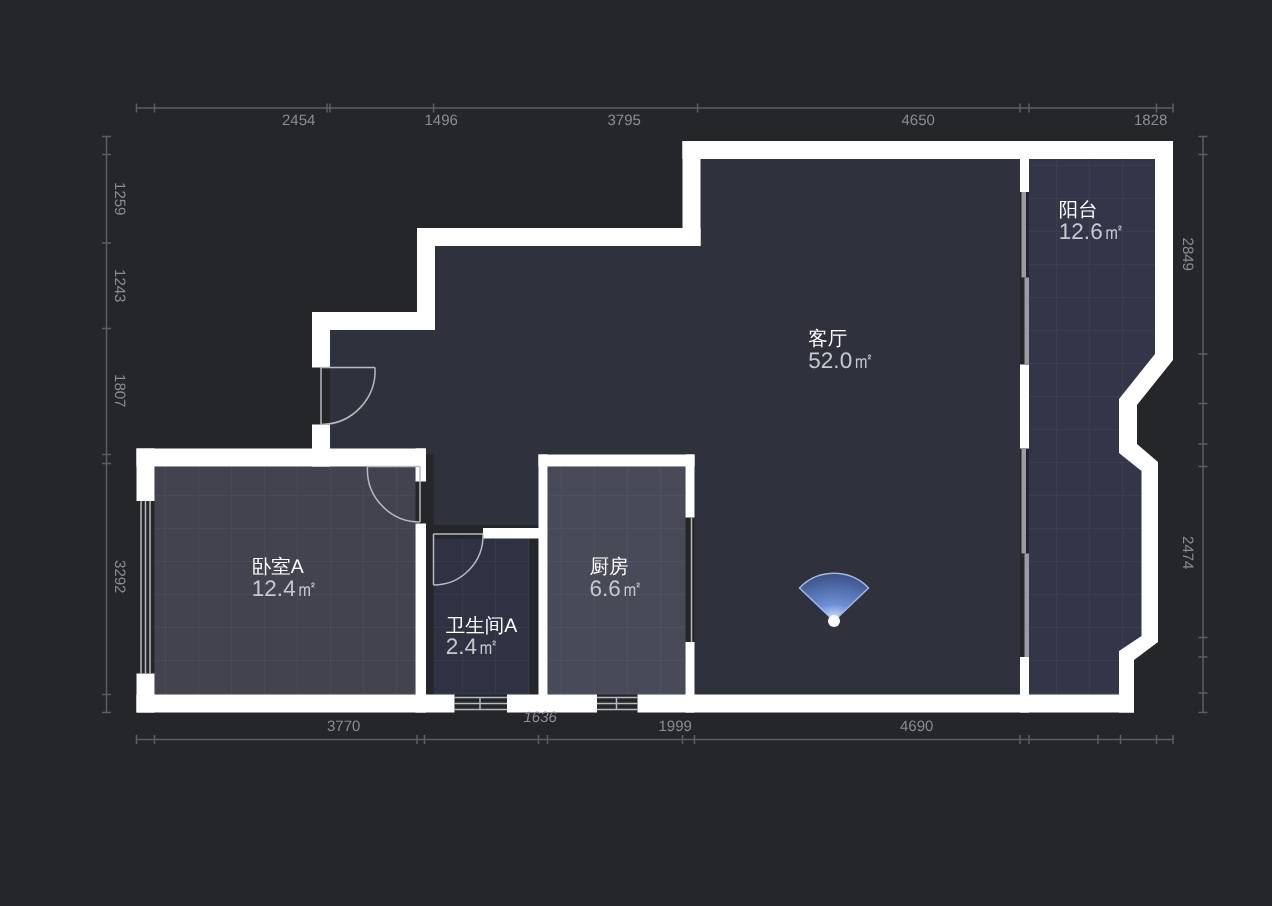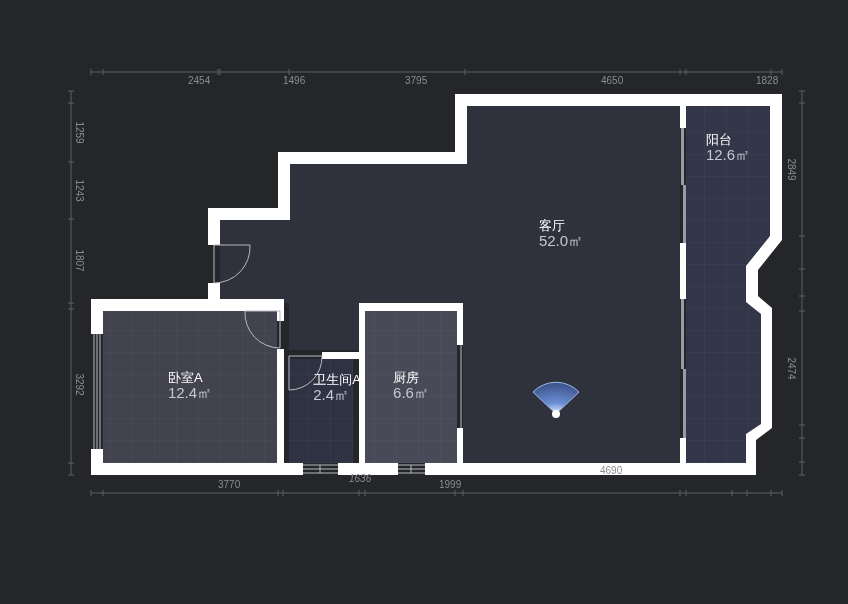--- a/index.html
+++ b/index.html
@@ -167,21 +167,21 @@
 
 <div class="dim" style="left:148px;top:75px;">2454</div>
 <div class="dim" style="left:243px;top:75px;">1496</div>
 <div class="dim" style="left:365px;top:75px;">3795</div>
 <div class="dim" style="left:561px;top:75px;">4650</div>
 <div class="dim" style="left:716px;top:75px;">1828</div>
 
 <div class="dim" style="left:178px;top:479px;">3770</div>
 <div class="dim" style="left:309px;top:473px;font-style:italic;">1636</div>
 <div class="dim" style="left:399px;top:479px;">1999</div>
-<div class="dim" style="left:560px;top:465px;">4690</div>
+<div class="dim" style="left:560px;top:479px;">4690</div>
 
 <div class="dimv" style="left:68px;top:127px;">1259</div>
 <div class="dimv" style="left:68px;top:185px;">1243</div>
 <div class="dimv" style="left:68px;top:255px;">1807</div>
 <div class="dimv" style="left:68px;top:379px;">3292</div>
 
 <div class="dimv" style="left:780px;top:164px;">2849</div>
 <div class="dimv" style="left:780px;top:363px;">2474</div>
 
 <div class="room" style="left:561px;top:218px;">
@@ -189,20 +189,20 @@
   <span class="ar">52.0㎡</span>
 </div>
 <div class="room" style="left:728px;top:132px;">
   <span class="nm">阳台</span>
   <span class="ar">12.6㎡</span>
 </div>
 <div class="room" style="left:190px;top:370px;">
   <span class="nm">卧室A</span>
   <span class="ar">12.4㎡</span>
 </div>
-<div class="room" style="left:321px;top:372px;margin-left:16px;">
+<div class="room" style="left:321px;top:409px;">
   <span class="nm">卫生间A</span>
   <span class="ar">2.4㎡</span>
 </div>
 <div class="room" style="left:411px;top:370px;">
   <span class="nm">厨房</span>
   <span class="ar">6.6㎡</span>
 </div>
 
 </body></html>

